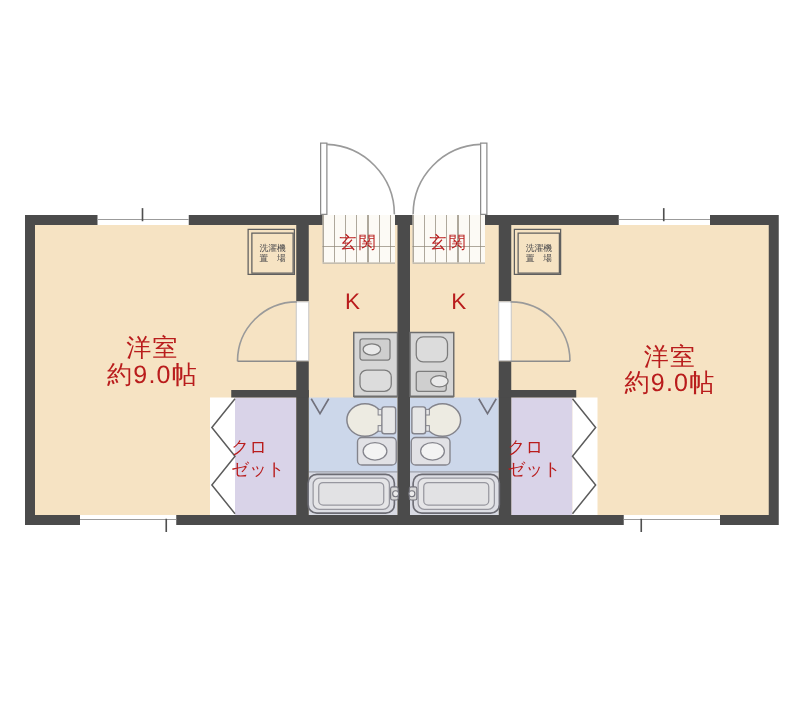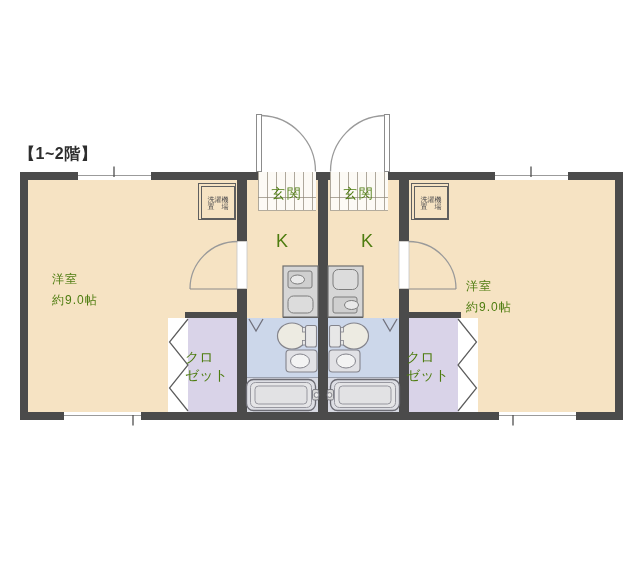--- a/index.html
+++ b/index.html
@@ -10,40 +10,39 @@
   .closet-floor{position:absolute;background:#d9d3e8;}
   .fold-zone{position:absolute;background:#ffffff;}
   .bath-floor{position:absolute;background:#ccd7ea;}
   .tub-zone{position:absolute;background:#d8dae3;border-top:1px solid #9aa0ae;box-sizing:border-box;}
   .tiles{position:absolute;background:#fcfaf5;box-sizing:border-box;border-bottom:1px solid #b3ab9c;
          background-image:
            repeating-linear-gradient(to right, rgba(141,133,118,0.7) 0 1px, transparent 1px 9px),
            linear-gradient(to bottom, transparent 0 25px, rgba(141,133,118,0.7) 25px 26px, transparent 26px);}
   .window{position:absolute;height:8px;background:#ffffff;
           background-image:linear-gradient(to bottom, transparent 0 3px, #9b9b9b 3px 4px, transparent 4px);}
-  .lbl{position:absolute;color:#4d7c0f;}
+  .lbl{position:absolute;color:#b91c1c;}
   .title{left:19px;top:144px;font-size:16px;font-weight:600;color:#2e2e2e;letter-spacing:.5px;}
-  .room-lbl{width:140px;font-size:12px;line-height:20.5px;letter-spacing:1px;}
+  .room-lbl{width:140px;text-align:center;font-size:20px;line-height:20.5px;letter-spacing:1px;}
   .k-lbl{width:26px;text-align:center;font-size:18px;}
   .genkan-lbl{width:58px;text-align:center;font-size:13.5px;letter-spacing:2px;}
   .closet-lbl{width:55px;text-align:left;font-size:14px;line-height:17.5px;}
   .laundry-box{position:absolute;width:38px;height:37px;background:#f6e3c3;border:1px solid #5f5f5f;
                padding:2px;box-sizing:border-box;}
   .laundry-inner{border:1px solid #5f5f5f;width:100%;height:100%;display:flex;flex-direction:column;
                  align-items:center;justify-content:center;overflow:visible;}
   .laundry-text{font-size:10px;line-height:11px;transform:scale(.7);transform-origin:50% 50%;
                 white-space:nowrap;color:#46464a;text-align:center;}
   svg{position:absolute;left:0;top:0;pointer-events:none;}
 </style>
 </head>
 <body>
 
 <div class="canvas">
 
-  <div class="lbl title">【1~2階】</div>
 
   <div class="wall" style="left:20px;top:172px;width:603px;height:248px;"></div>
   <div class="floor" style="left:28px;top:180px;width:587px;height:232px;"></div>
 
   <div class="tiles" style="left:258px;top:172px;width:58px;height:39px;"></div>
   <div class="tiles" style="left:330px;top:172px;width:58px;height:39px;"></div>
 
   <div class="closet-floor" style="left:188px;top:318px;width:49px;height:94px;"></div>
   <div class="closet-floor" style="left:409px;top:318px;width:49px;height:94px;"></div>
   <div class="fold-zone" style="left:168px;top:318px;width:20px;height:94px;"></div>

